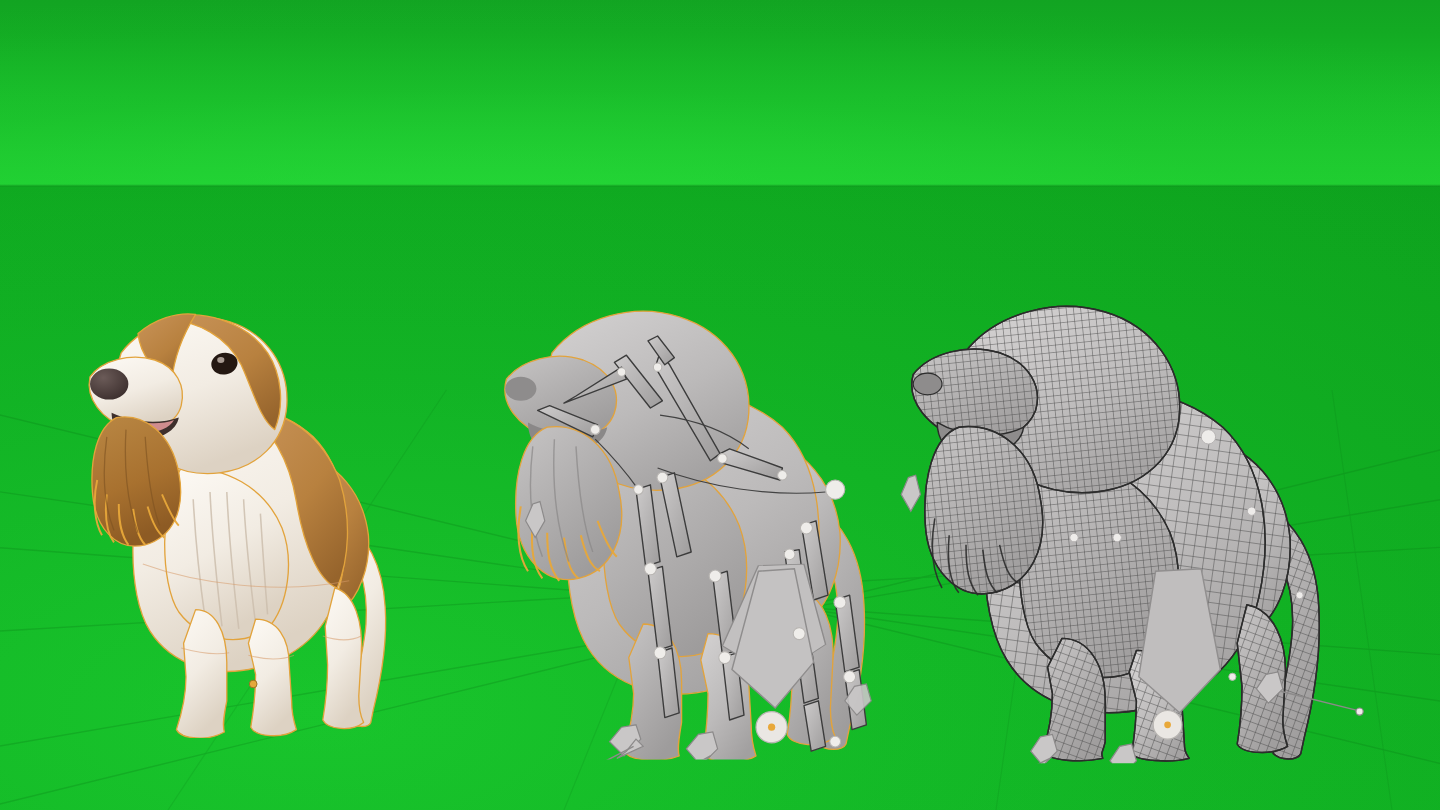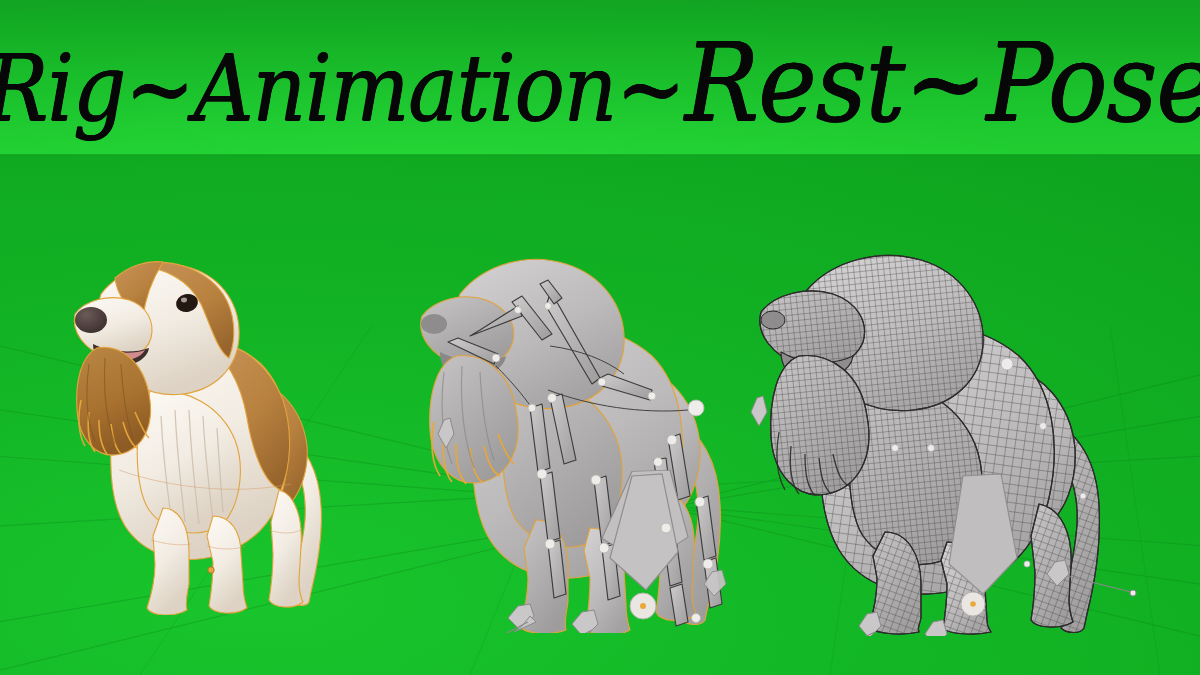--- a/index.html
+++ b/index.html
@@ -124,23 +124,20 @@
         <path d="M 830 520 L 880 170"></path>
         <path d="M 1160 520 L 1110 170"></path>
       </g>
     </svg>
   </div>
 
   <div class="bg-top-band"></div>
   <div class="bg-top-band-sheen"></div>
   <div class="band-edge"></div>
 
-  <div class="title-wrap">
-    <div class="title-text"><span>Rig~Animation~</span><span class="big">Rest~Pose</span></div>
-  </div>
 
   <div class="model" style="left:55px; top:240px;">
     <svg width="290" height="375" viewBox="0 0 290 375">
       <defs>
         <linearGradient id="furW" x1="0" y1="0" x2="0.4" y2="1">
           <stop offset="0%" stop-color="#fdfaf5"></stop>
           <stop offset="55%" stop-color="#f2ece3"></stop>
           <stop offset="100%" stop-color="#ddd2c3"></stop>
         </linearGradient>
         <linearGradient id="furB" x1="0.1" y1="0" x2="0.8" y2="1">

